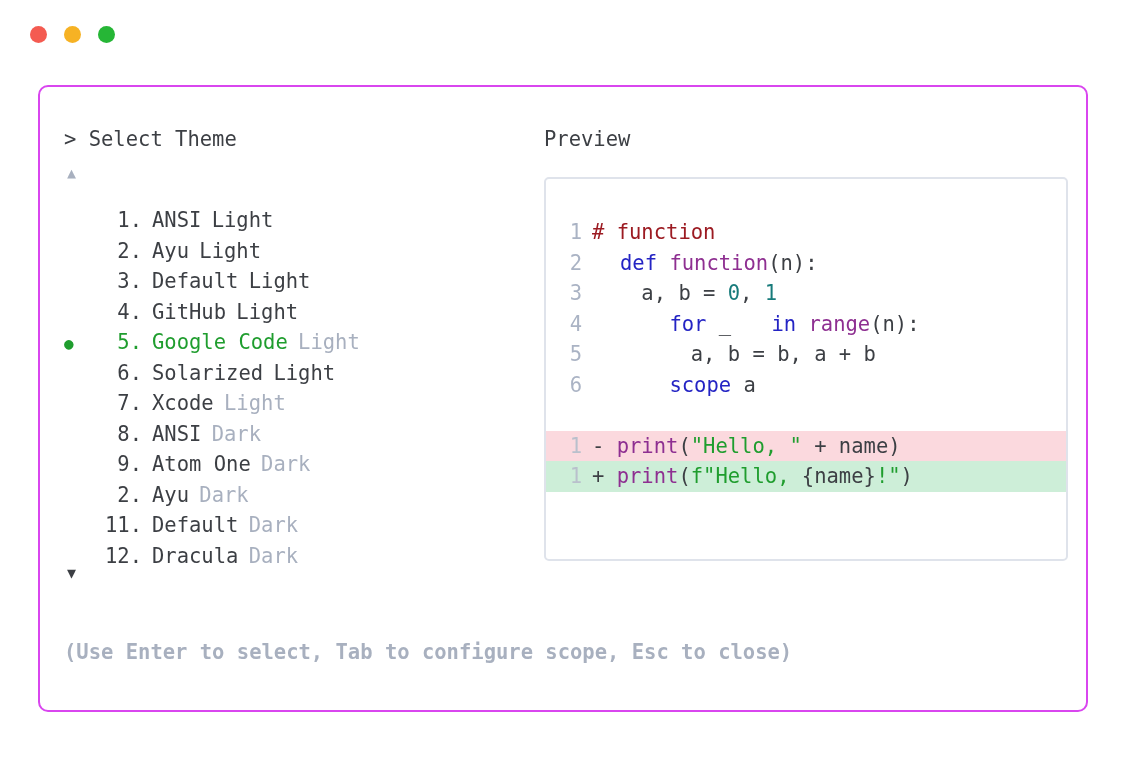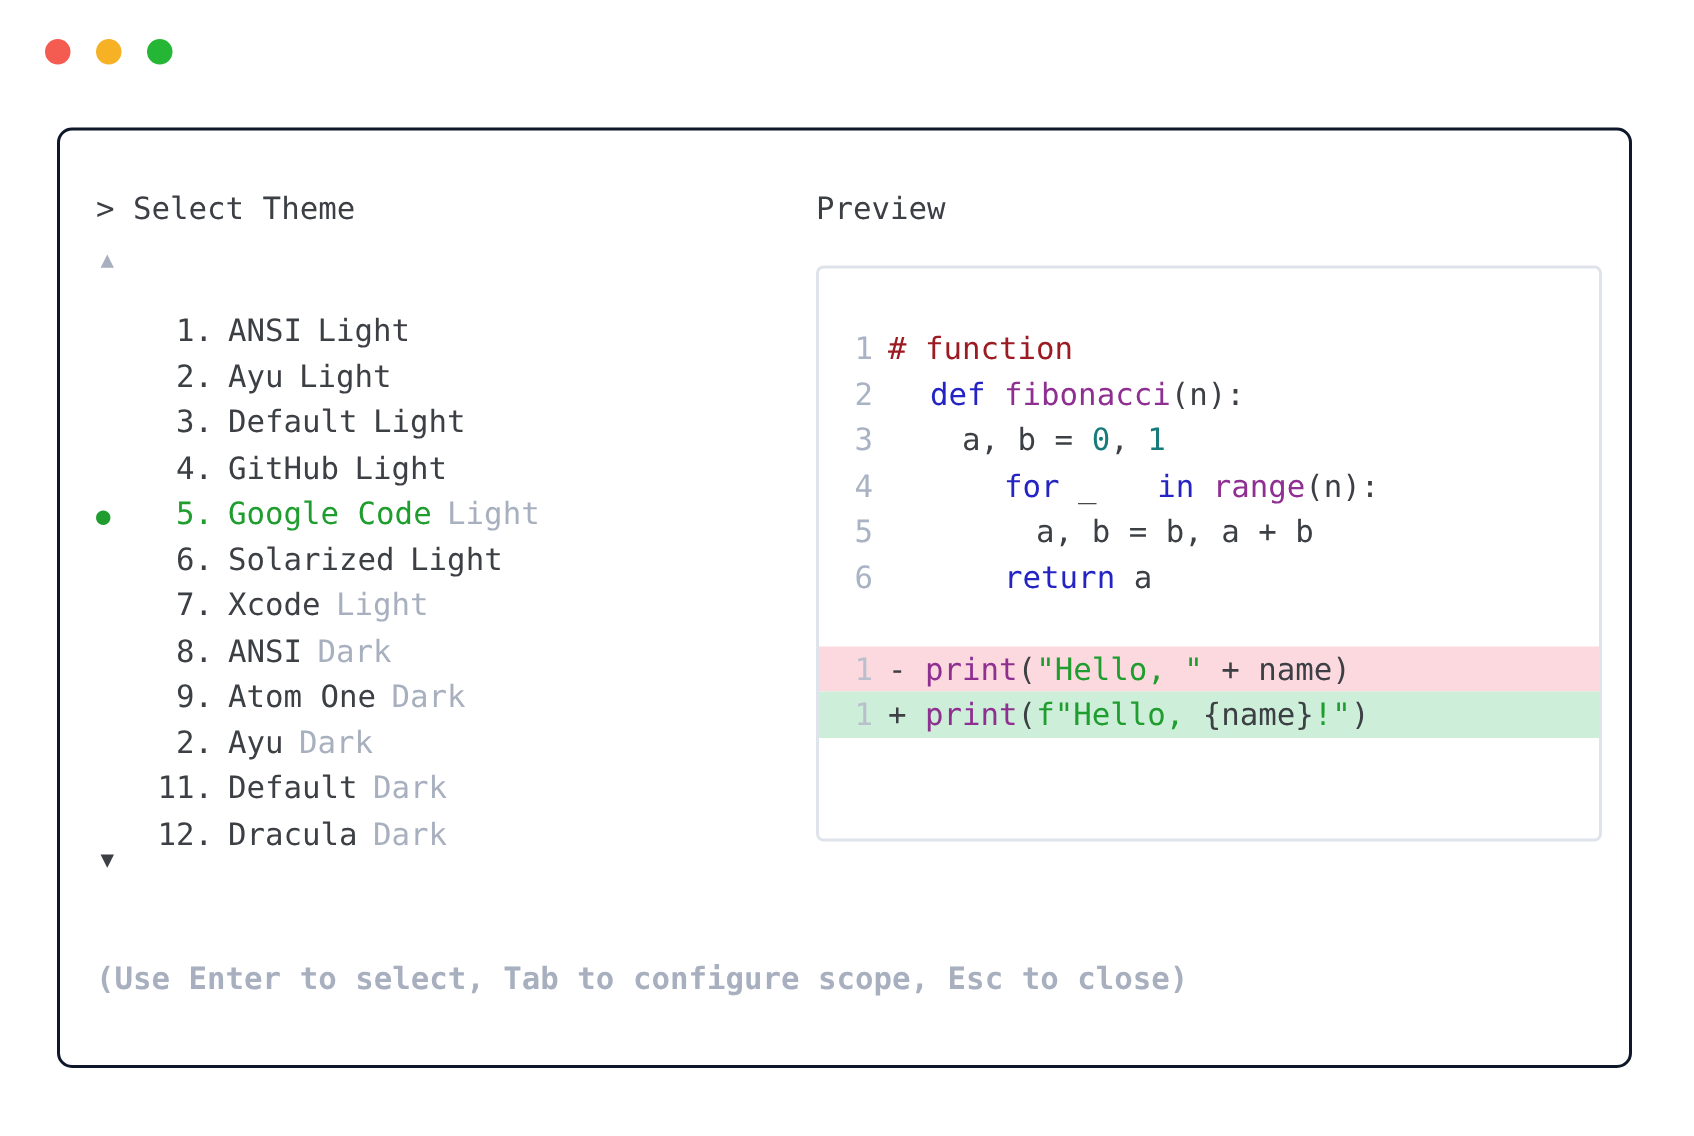--- a/index.html
+++ b/index.html
@@ -25,21 +25,21 @@
   .dot.yellow { background: #f6b224; }
   .dot.green  { background: #26b636; }
 
   
   #card {
     position: absolute;
     left: 38px;
     top: 85px;
     width: 1050px;
     height: 627px;
-    border: 2px solid #0f172a;
+    border: 2px solid #d946ef;
     border-radius: 10px;
     background: #ffffff;
   }
 
   #card-inner {
     position: relative;
     width: 100%;
     height: 100%;
     padding: 40px 24px 0 24px;
   }
@@ -183,25 +183,25 @@
             <div class="theme-row dim-variant"><span class="bullet-cell"></span><span class="num-cell">11.</span><span class="name-cell">Default</span><span class="variant-cell">Dark</span></div>
             <div class="theme-row dim-variant"><span class="bullet-cell"></span><span class="num-cell">12.</span><span class="name-cell">Dracula</span><span class="variant-cell">Dark</span></div>
           </div>
         <div id="scroll-down">▼</div>
       </div>
 
       <div id="right-col">
         <div class="col-heading">Preview</div>
         <div id="preview-box">
             <div class="code-line"><span class="ln">1</span><span class="code-text"><span class="t-comment"># function</span></span></div>
-            <div class="code-line"><span class="ln">2</span><span class="code-text"><span class="t-kw">def </span><span class="t-fn">fibonacci</span><span class="t-plain">(n):</span></span></div>
+            <div class="code-line"><span class="ln">2</span><span class="code-text"><span class="t-kw">def </span><span class="t-fn">function</span><span class="t-plain">(n):</span></span></div>
             <div class="code-line"><span class="ln">3</span><span class="code-text"><span class="t-plain">    a, b = </span><span class="t-num">0</span><span class="t-plain">, </span><span class="t-num">1</span></span></div>
             <div class="code-line"><span class="ln">4</span><span class="code-text"><span class="t-plain">    </span><span class="t-kw">for</span><span class="t-plain"> _ </span><span class="t-kw">in</span><span class="t-plain"> </span><span class="t-fn">range</span><span class="t-plain">(n):</span></span></div>
             <div class="code-line"><span class="ln">5</span><span class="code-text"><span class="t-plain">        a, b = b, a + b</span></span></div>
-            <div class="code-line"><span class="ln">6</span><span class="code-text"><span class="t-plain">    </span><span class="t-kw">return</span><span class="t-plain"> a</span></span></div>
+            <div class="code-line"><span class="ln">6</span><span class="code-text"><span class="t-plain">    </span><span class="t-kw">scope</span><span class="t-plain"> a</span></span></div>
             <div class="code-line blank"><span class="ln"></span><span class="code-text"></span></div>
             <div class="code-line del"><span class="ln">1</span><span class="code-text"><span class="t-marker">- </span><span class="t-fn">print</span><span class="t-plain">(</span><span class="t-str">"Hello, "</span><span class="t-plain"> + name)</span></span></div>
             <div class="code-line add"><span class="ln">1</span><span class="code-text"><span class="t-marker">+ </span><span class="t-fn">print</span><span class="t-plain">(</span><span class="t-str">f"Hello, </span><span class="t-plain">{name}</span><span class="t-str">!"</span><span class="t-plain">)</span></span></div>
           </div>
       </div>
 
     </div>
 
     <div id="footer-hint">(Use Enter to select, Tab to configure scope, Esc to close)</div>
 

